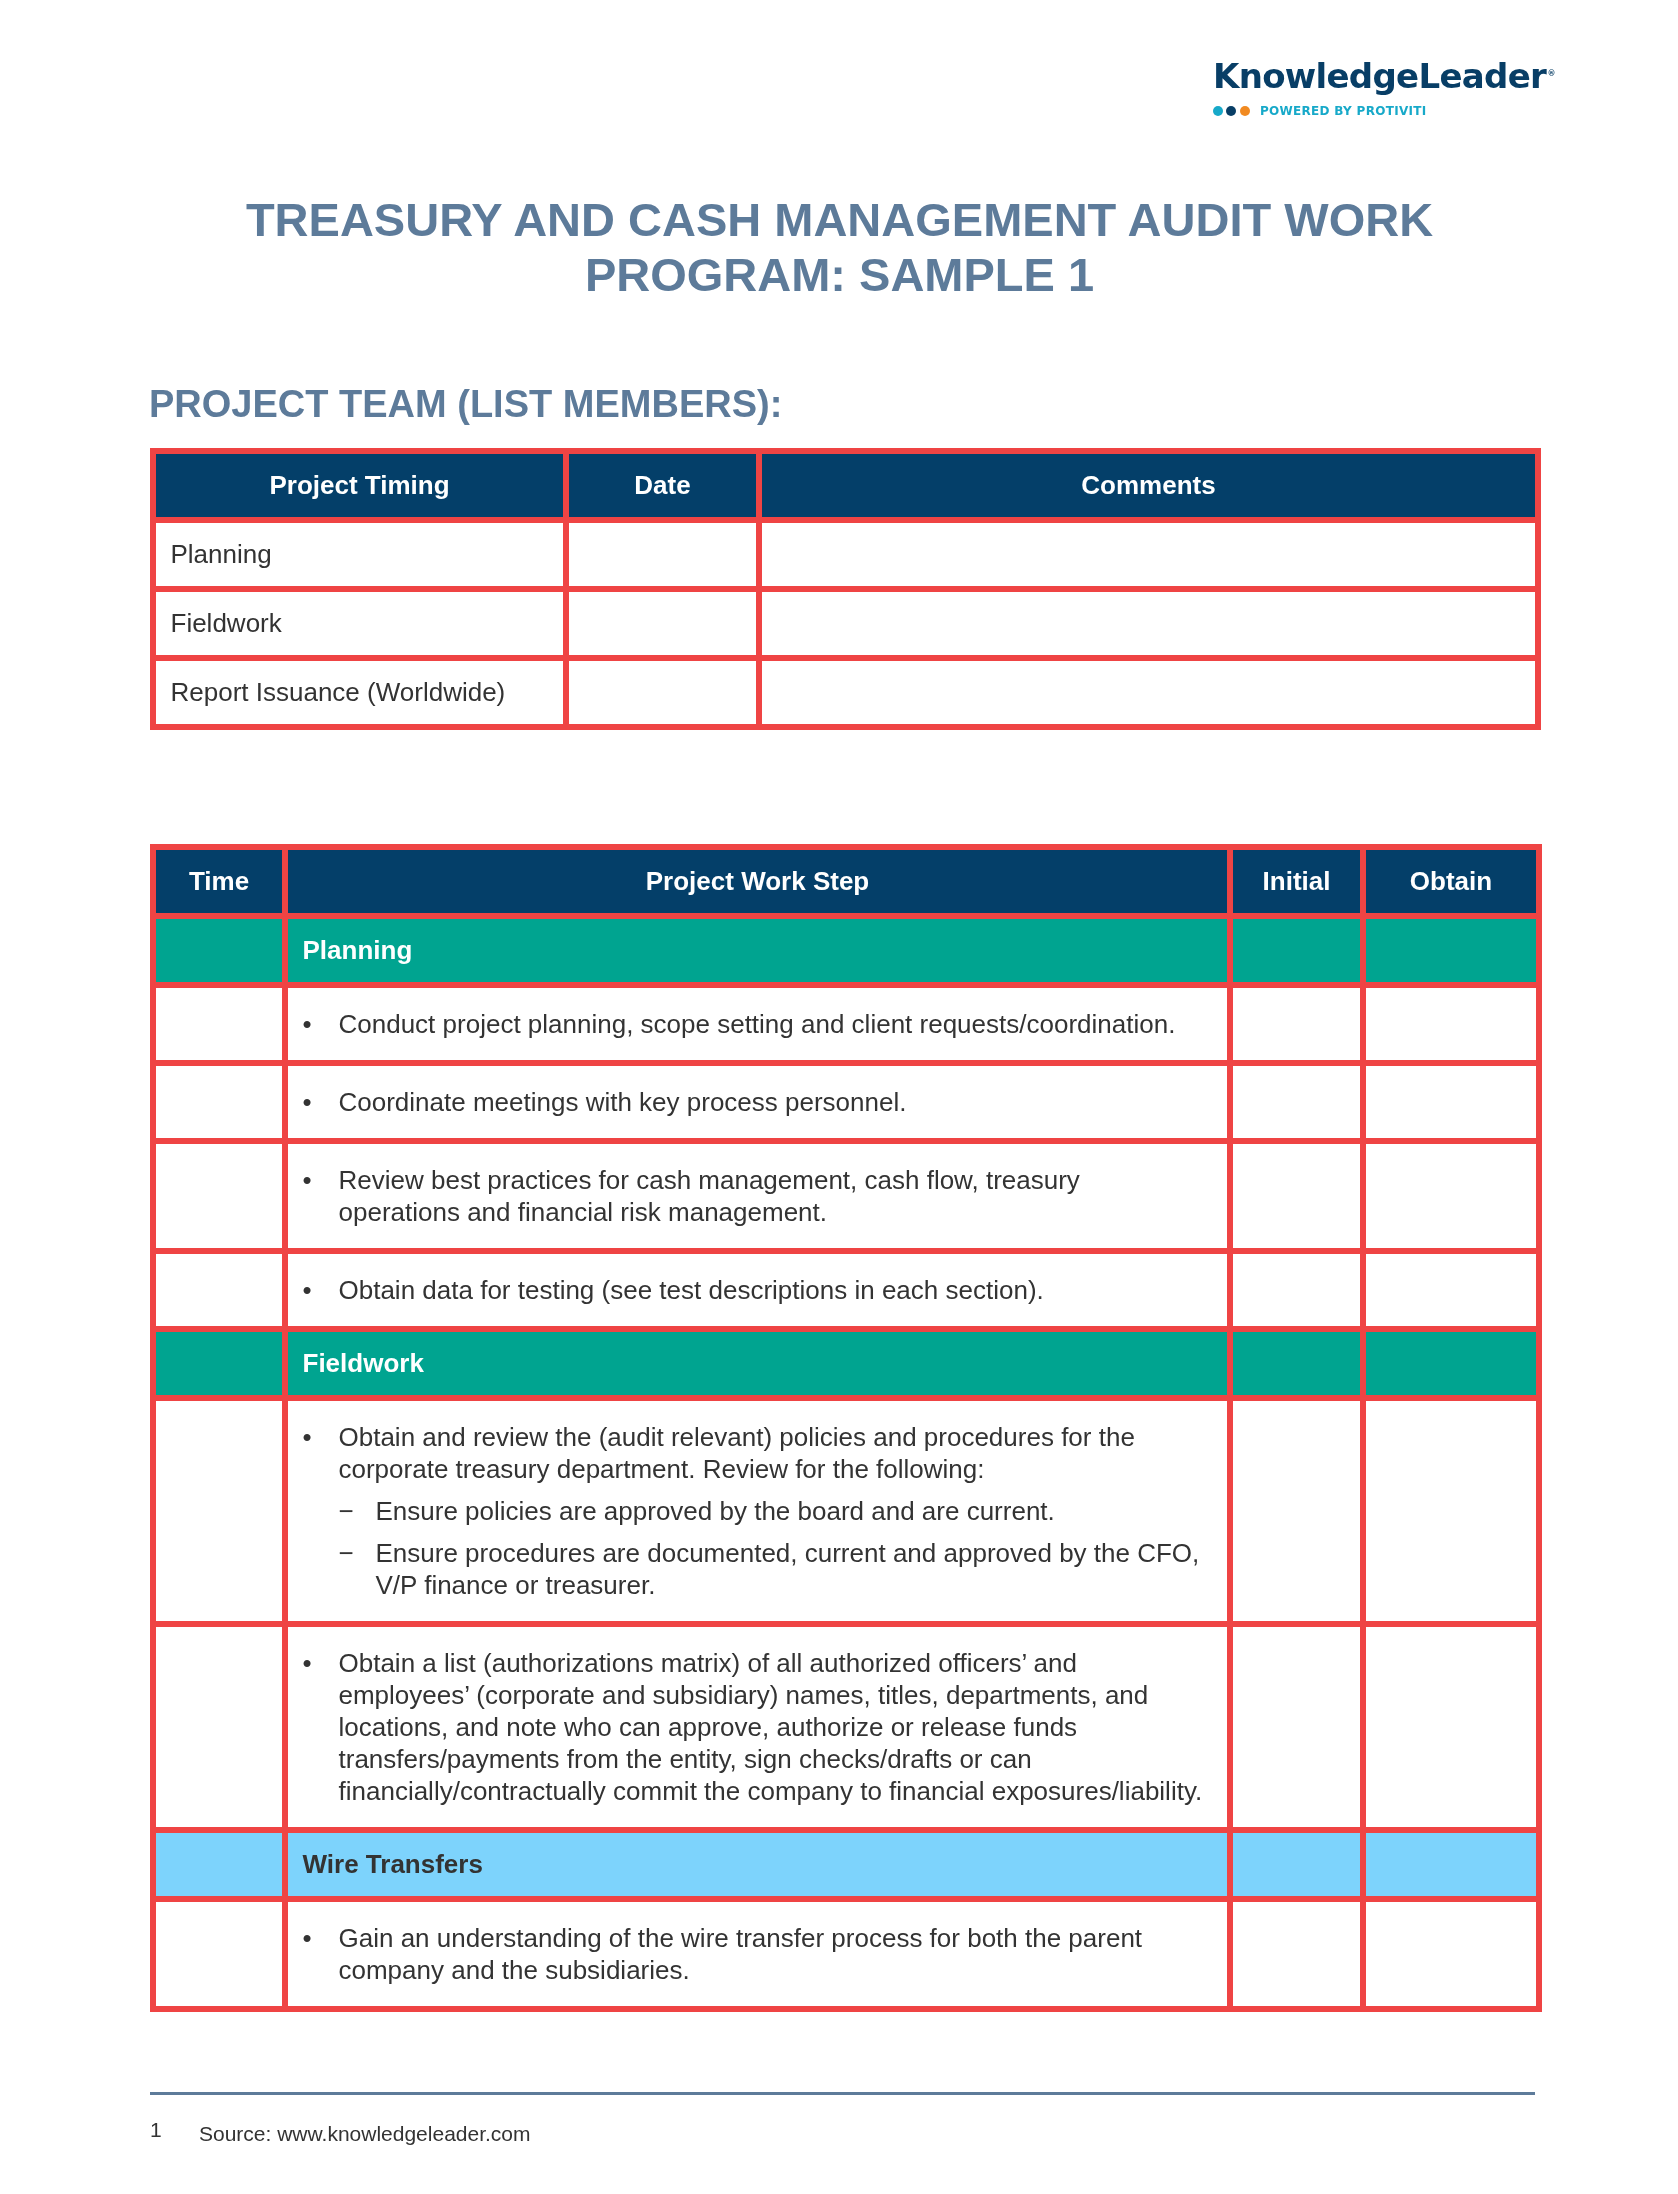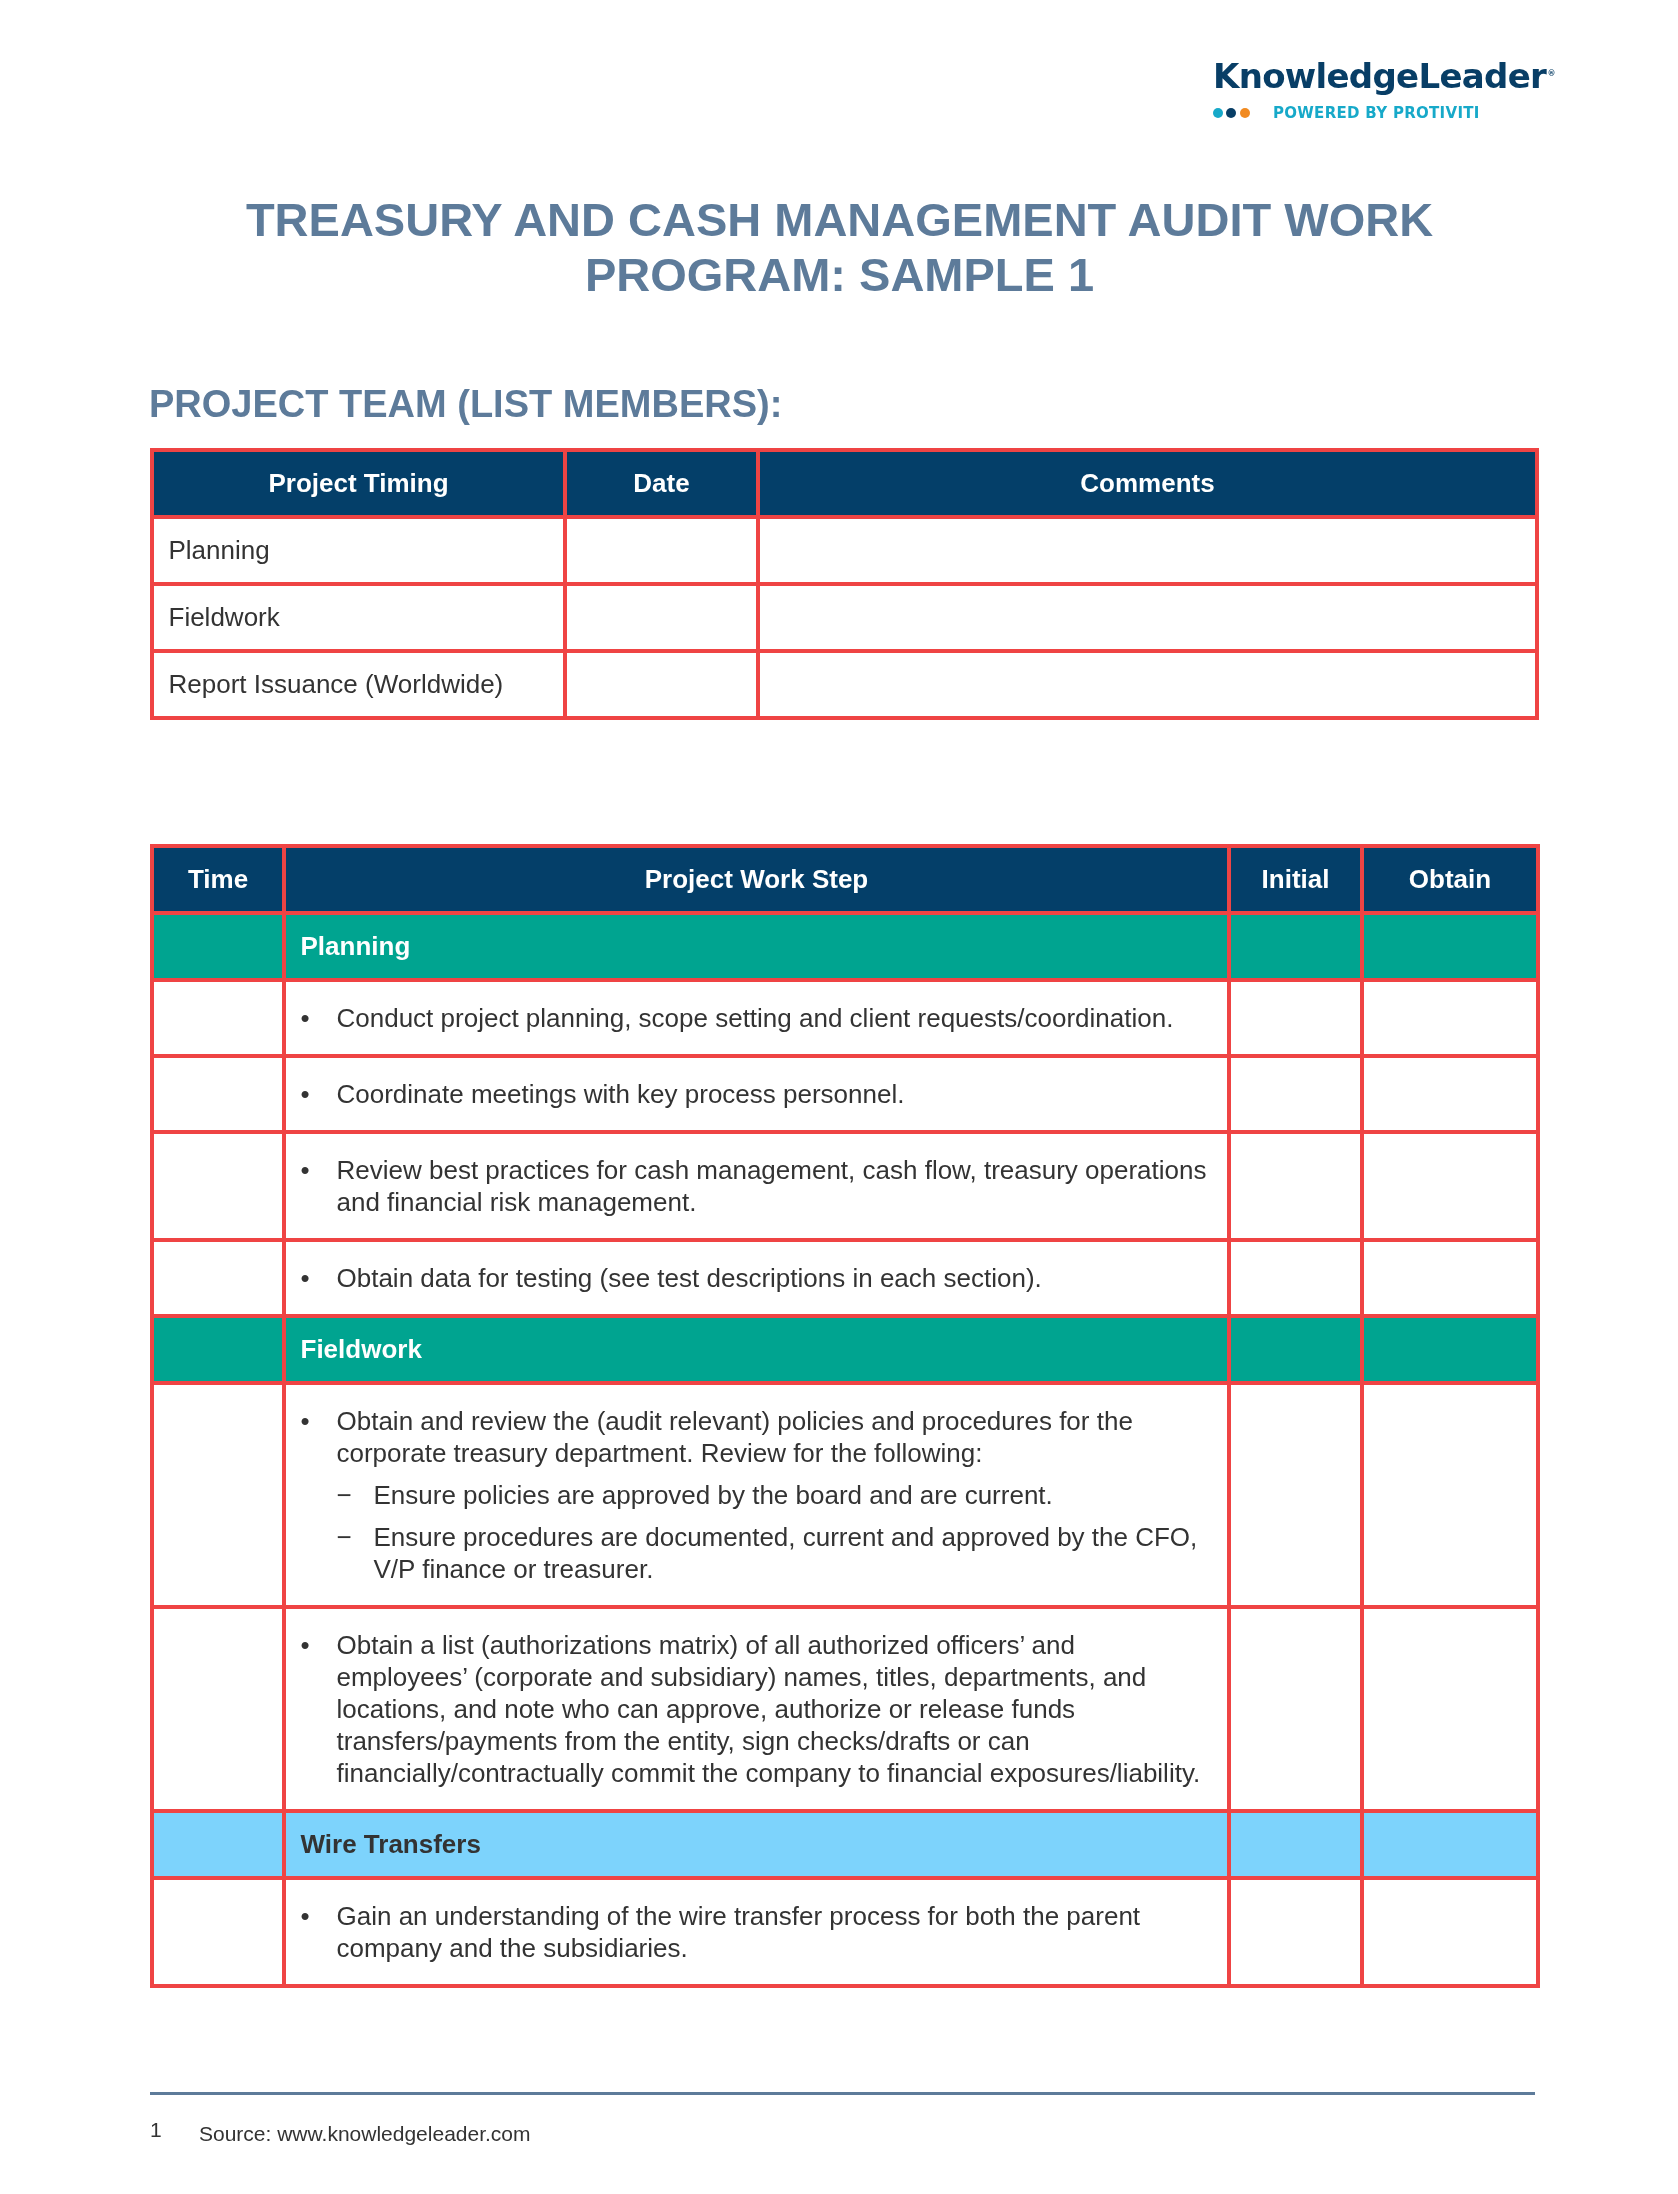--- a/index.html
+++ b/index.html
@@ -3,27 +3,27 @@
 <meta charset="utf-8">
 <style>
   html, body { margin: 0; padding: 0; background: #ffffff; }
   body { width: 1678px; height: 2194px; position: relative; font-family: "Liberation Sans", sans-serif; color: #333333; overflow: hidden; }
 
   .logo { position: absolute; left: 1213px; top: 54px; width: 316px; }
   .logo-word { font-family: "DejaVu Sans", sans-serif; font-weight: bold; font-size: 34px; color: #083e66; letter-spacing: -0.7px; line-height: 39px; white-space: nowrap; }
   .logo-word sup { font-size: 8px; vertical-align: super; margin-left: 1.3px; }
   .logo-sub { display: flex; align-items: center; margin-top: 8px; }
   .dot { width: 10px; height: 10px; border-radius: 50%; display: inline-block; margin-right: 3.3px; }
-  .powered { font-family: "DejaVu Sans", sans-serif; font-weight: bold; font-size: 15px; color: #17a9c9; margin-left: 20px; letter-spacing: 0.3px; }
+  .powered { font-family: "DejaVu Sans", sans-serif; font-weight: bold; font-size: 12px; color: #17a9c9; margin-left: 7px; letter-spacing: 0.3px; }
 
   .title { position: absolute; left: 145px; top: 192px; width: 1389px; text-align: center; font-weight: bold; font-size: 47px; line-height: 55px; color: #5d7b9a; margin: 0; }
   .section-heading { position: absolute; left: 149px; top: 383px; font-weight: bold; font-size: 38px; color: #5d7b9a; margin: 0; }
 
   table { border-collapse: collapse; position: absolute; table-layout: fixed; }
-  td, th { border: 4px solid #ef4444; font-size: 26px; }
+  td, th { border: 6px solid #ef4444; font-size: 26px; }
   th { background: #043f69; color: #ffffff; font-weight: bold; text-align: center; height: 63px; padding: 0; }
 
   #timing-table { left: 150px; top: 448px; width: 1386px; }
   #timing-table td { height: 63px; padding: 0 0 0 14.5px; color: #333333; }
 
   #work-table { left: 150px; top: 844px; width: 1386px; }
   .group-row td { height: 63px; padding: 0 0 0 14.5px; font-weight: bold; }
   .group-teal td { background: #00a490; color: #ffffff; }
   .group-gray td { background: #7dd3fc; color: #333333; }
   .step-cell { padding: 20px 20px 20px 14.5px; vertical-align: middle; }

